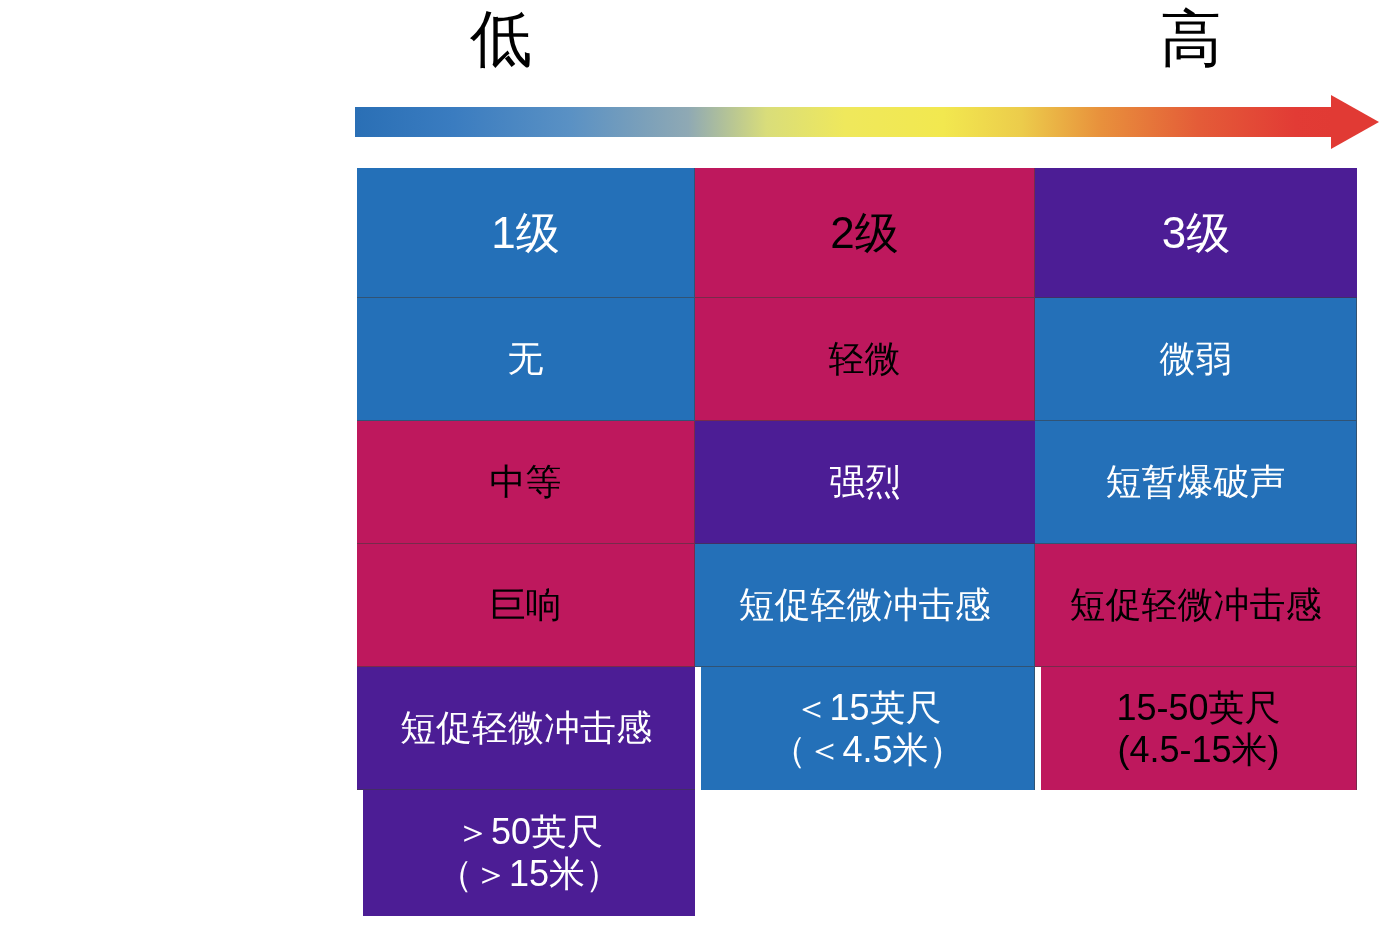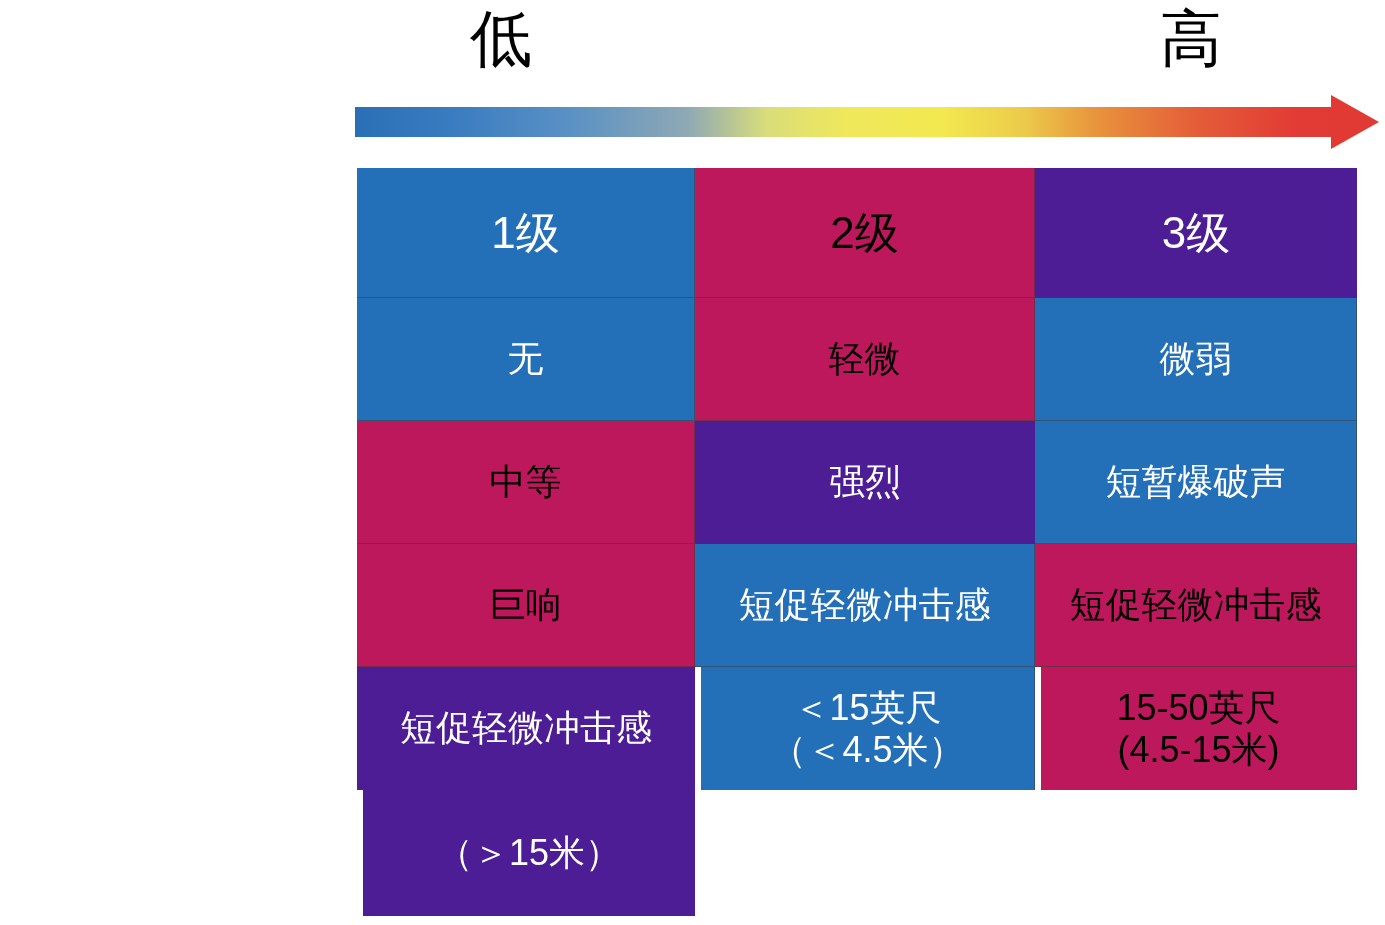--- a/index.html
+++ b/index.html
@@ -189,19 +189,20 @@
         </div>
       </div>
       <div class="cell lvl2 two-line row-last">
         <div>
           <span class="ln">15-50英尺</span>
           <span class="ln">(4.5-15米)</span>
         </div>
       </div>
       <div class="cell lvl3 two-line col-3 row-last">
         <div>
+          <span class="ln">＞50英尺</span>
           <span class="ln">（＞15米）</span>
         </div>
       </div>
 
     </div>
   </div>
 </div>
 
 </body></html>

